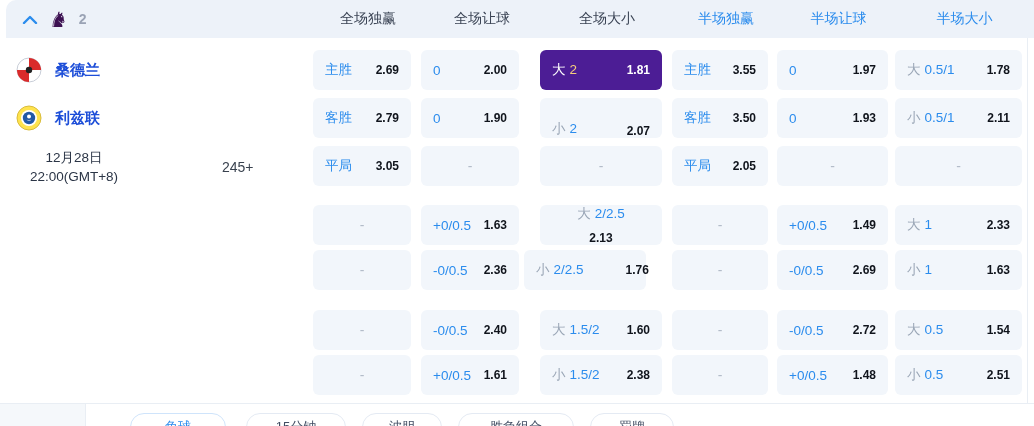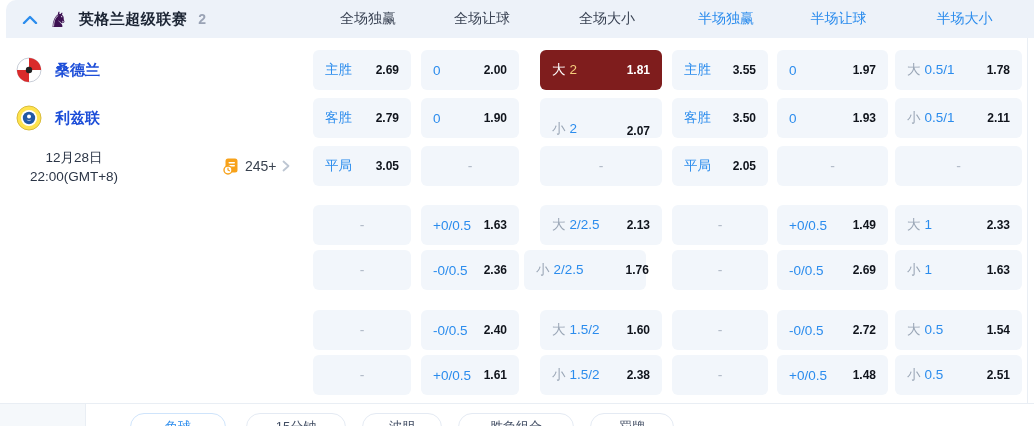--- a/index.html
+++ b/index.html
@@ -17,32 +17,32 @@
   .hcol.half{color:#2b8ced;}
   .hc0{left:313px;width:98px;} .hc1{left:427px;width:98px;} .hc2{left:540px;width:122px;}
   .hc3{left:672px;width:96px;} .hc4{left:777px;width:111px;} .hc5{left:895px;width:127px;}
 
   
   .team-row{position:absolute;left:16px;display:flex;align-items:center;gap:13px;height:40px;}
   .team-row.r1{top:50px;} .team-row.r2{top:98px;}
   .team-name{font-size:15px;font-weight:700;color:#1d4ed8;}
   .crest{width:26px;height:26px;display:block;}
   .meta-date{position:absolute;left:8px;top:148px;width:132px;text-align:center;font-size:13.5px;color:#2b3546;line-height:19px;}
-  .more{position:absolute;left:222px;top:154px;height:24px;display:flex;align-items:center;gap:5px;cursor:pointer;}
+  .more{position:absolute;left:222px;top:154px;height:24px;display:flex;align-items:center;gap:5px;cursor:pointer;flex-direction:column;}
   .more-label{font-size:14px;color:#39424f;}
 
   
   .cell{position:absolute;height:40px;background:#f2f6fb;border-radius:6px;display:flex;align-items:center;justify-content:space-between;padding:0 12px;box-sizing:border-box;cursor:pointer;}
   .cell .lbl{font-size:13.5px;color:#2b8ced;white-space:nowrap;}
   .cell .side{font-size:13.5px;color:#9aa6b6;margin-right:4px;}
   .cell .line{font-size:13.5px;color:#2b8ced;}
   .cell .val{font-size:12px;font-weight:700;color:#10141c;white-space:nowrap;}
   .cell.center{justify-content:center;}
   .cell .dash{font-size:14px;color:#b3bcc9;}
-  .cell.sel{background:#7f1d1d;}
+  .cell.sel{background:#4c1d95;}
   .cell.sel .side{color:#ffffff;}
   .cell.sel .line{color:#f6cd7c;}
   .cell.sel .val{color:#ffffff;margin-left:8px;}
 
   .right-border{position:absolute;left:1027px;top:38px;height:365px;width:1px;background:#e9eef4;}
 
   
   .footer{position:absolute;left:0;top:403px;width:1034px;height:23px;border-top:1px solid #e9eef4;background:#fff;box-sizing:border-box;}
   .footer-corner{position:absolute;left:0;top:0;width:86px;height:23px;background:#f5f8fb;border-right:1px solid #e9eef4;box-sizing:border-box;}
   .pill{position:absolute;top:9px;height:28px;border:1px solid #e4eaf3;border-radius:15px;background:#fff;display:flex;align-items:center;justify-content:center;font-size:13px;color:#414d63;box-sizing:border-box;cursor:pointer;}
@@ -56,21 +56,20 @@
 <div class="app">
 
   <div class="band">
     <div class="band-left">
       <span class="chev-btn">
         <svg width="16" height="9" viewBox="0 0 16 9">
             <polyline points="2,8 8,2 14,8" fill="none" stroke="#2b8ced" stroke-width="2.4" stroke-linecap="round" stroke-linejoin="round"></polyline>
           </svg>
       </span>
       <span class="pl-logo">♞</span>
-      <span class="league-title">英格兰超级联赛</span>
       <span class="match-count">2</span>
     </div>
     <div class="hcol hc0">全场独赢</div>
     <div class="hcol hc1">全场让球</div>
     <div class="hcol hc2">全场大小</div>
     <div class="hcol hc3 half">半场独赢</div>
     <div class="hcol hc4 half">半场让球</div>
     <div class="hcol hc5 half">半场大小</div>
   </div>
 
@@ -182,21 +181,21 @@
       <div class="cell center" style="left: 895px; width: 127px; top: 146px;">
         <span class="dash">-</span>
       </div>
       <div class="cell center" style="left: 313px; width: 98px; top: 205px;">
         <span class="dash">-</span>
       </div>
       <div class="cell" style="left: 421px; width: 98px; top: 205px;">
         <span class="lbl">+0/0.5</span>
         <span class="val">1.63</span>
       </div>
-      <div class="cell" style="left: 540px; width: 122px; top: 205px;">
+      <div class="cell" style="left: 540px; width: 122px; top: 205px; flex-direction: column;">
         <span class="lbl"><span class="side">大</span><span class="line">2/2.5</span></span>
         <span class="val">2.13</span>
       </div>
       <div class="cell center" style="left: 672px; width: 96px; top: 205px;">
         <span class="dash">-</span>
       </div>
       <div class="cell" style="left: 777px; width: 111px; top: 205px;">
         <span class="lbl">+0/0.5</span>
         <span class="val">1.49</span>
       </div>

